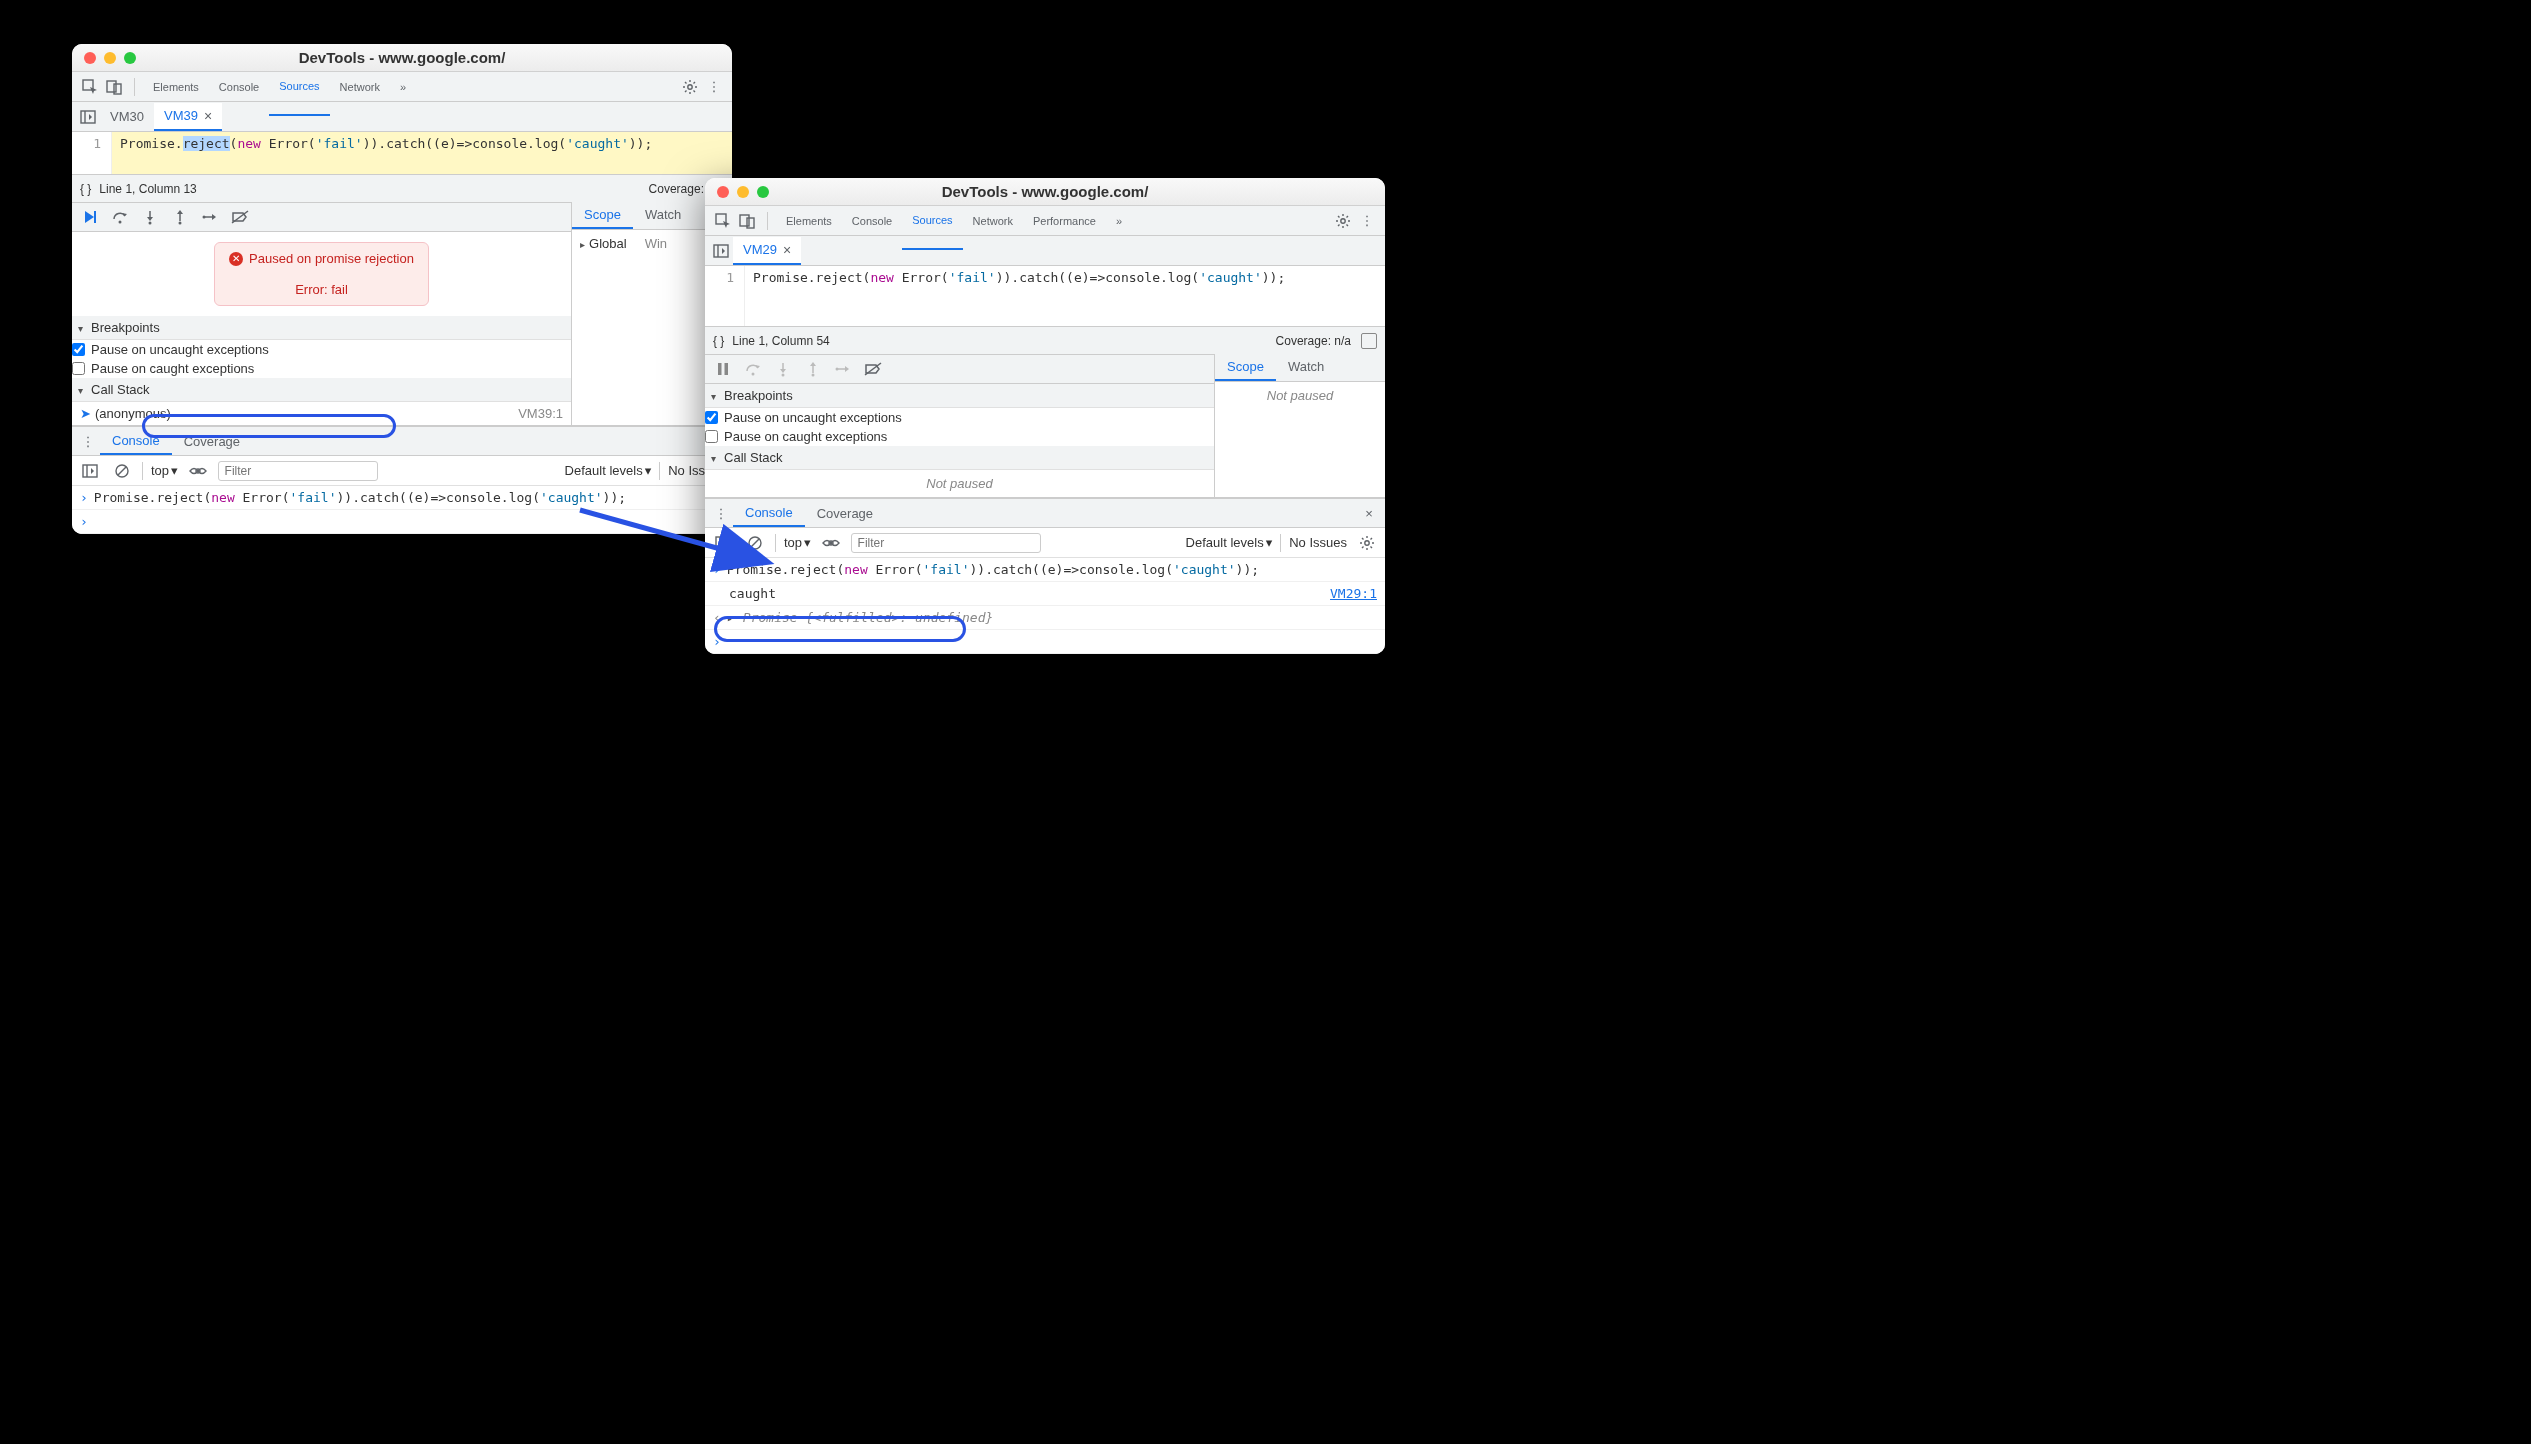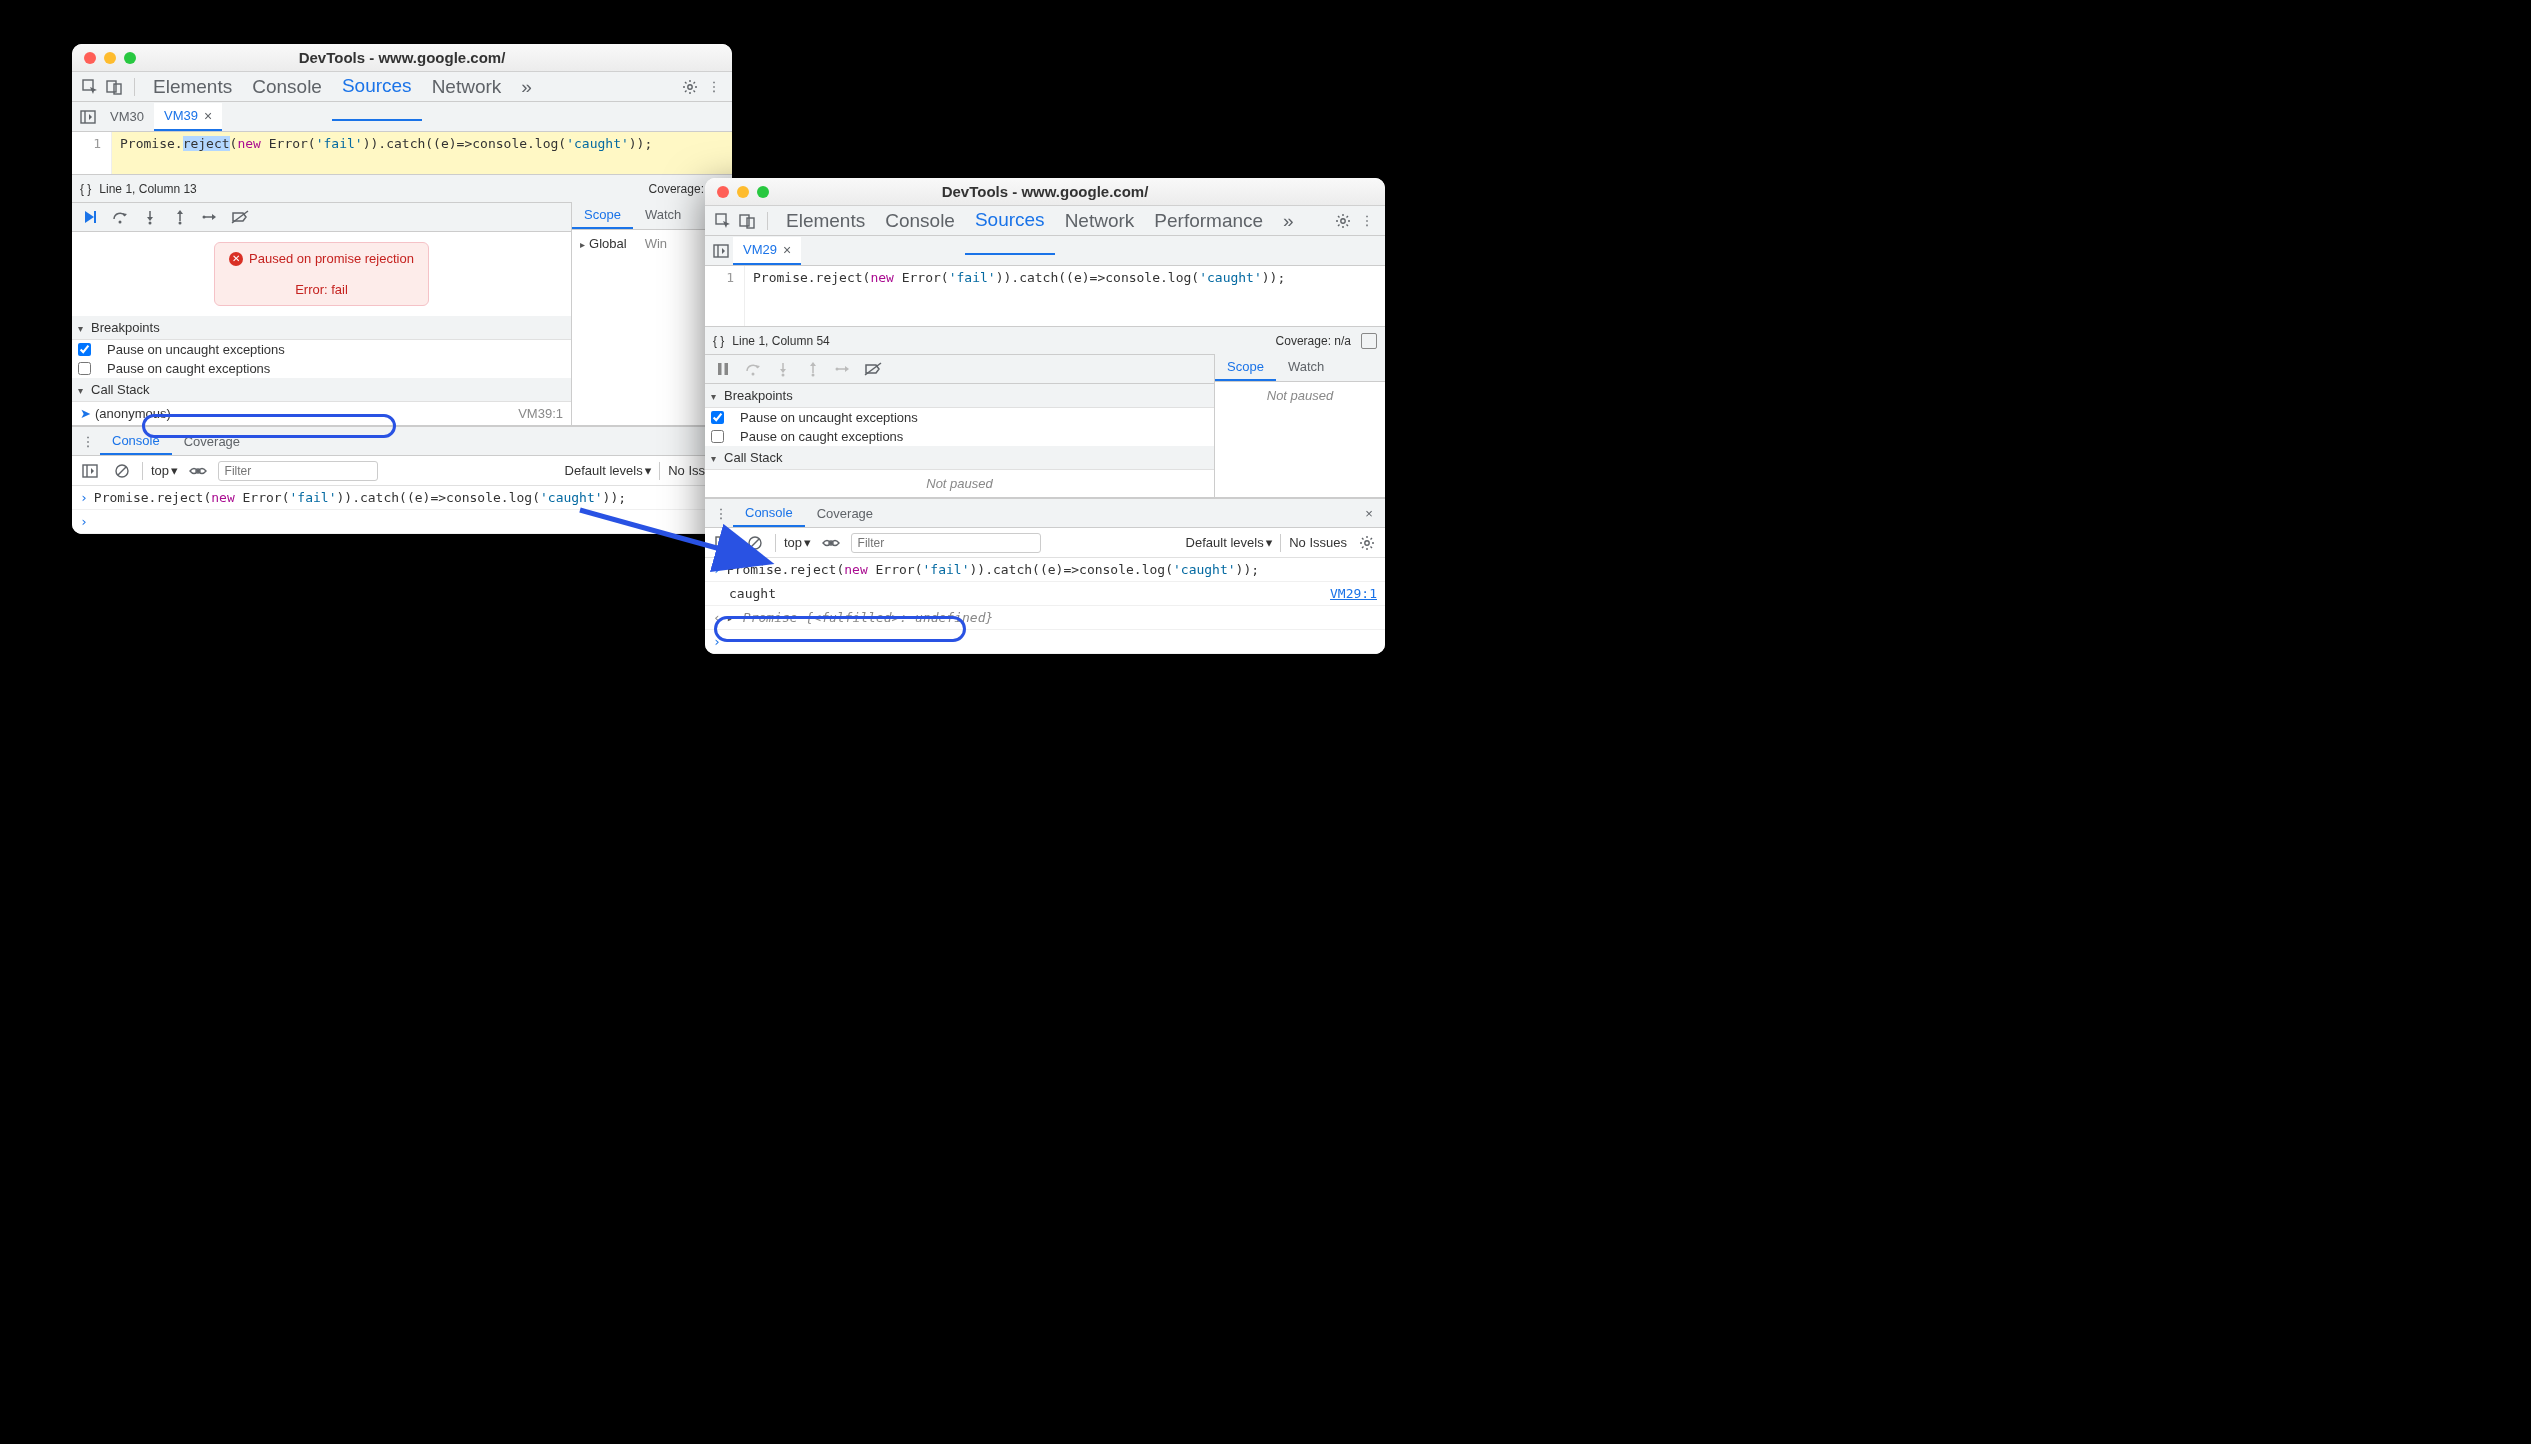--- a/index.html
+++ b/index.html
@@ -34,21 +34,21 @@
 .dot.red { background:#ff5f57; } .dot.yellow { background:#febc2e; } .dot.green { background:#28c840; }
 .title { position:absolute; left:50%; transform:translateX(-50%); font-weight:600; color:#333; font-size:15px; }
 .toolbar {
   display:flex; align-items:center; height:30px;
   border-bottom:1px solid #ccc; padding:0 6px; gap:0;
   background:#f1f3f4;
 }
 .toolbar .sep { width:1px; height:18px; background:#ccc; margin:0 8px; }
 .tb-icon { width:24px; height:24px; display:flex; align-items:center; justify-content:center; color:#5f6368; cursor:pointer; }
 .tab {
-  padding: 22px 10px; font-size: 19px; color:#5f6368; cursor:pointer;
+  padding: 22px 10px; font-size: 11px; color:#5f6368; cursor:pointer;
 }
 .tab.active { color:#1a73e8; border-bottom:2px solid #1a73e8; }
 .tabs-row { display:flex; align-items:center; border-bottom:1px solid #ccc; background:#f1f3f4; height:30px; padding-left:4px; }
 .subtab { padding:5px 10px; font-size:13px; color:#5f6368; cursor:pointer; display:flex; align-items:flex-start; gap:6px;}
 .subtab.active { color:#1a73e8; background:#fff; border-bottom:2px solid #1a73e8; }
 .close-x { color:#5f6368; font-size:14px; }
 .code-area { display:flex; font-family: Menlo, Consolas, monospace; font-size:13px; min-height:42px; background:#fff;}
 .gutter { width:40px; text-align:right; padding:4px 10px 4px 4px; color:#999; border-right:1px solid #eee; user-select:none;}
 .codeline { padding:4px 8px; white-space:pre; flex:1;}
 .codeline.hl { background:#fff8c5; }
@@ -68,21 +68,21 @@
 }
 .dbg-btn { width:24px; height:24px; display:flex; align-items:center; justify-content:center; color:#5f6368;}
 .dbg-btn.disabled { color:#bbb; }
 .panel-split { display:flex; border-bottom:1px solid #ccc;}
 .left-pane { flex: 0 0 500px; border-right:1px solid #ccc; }
 .right-pane { flex:1; }
 .section-hdr {
   display:flex; align-items:center; gap:4px; height:24px;
   background:#f1f3f4; padding:0 6px; font-size:13px; border-bottom:1px solid #e0e0e0;
 }
-.bp-row { display:flex; gap:16px; padding:2px 6px; font-size:13px; background:#fff;}
+.bp-row { display:flex; gap:6px; padding:2px 0; font-size:13px; background:#fff;}
 .bp-row input { margin:0; }
 .paused-box {
   background:#fdecea; border:1px solid #f5c2c7; border-radius:6px;
   margin:10px auto; padding:8px 14px; text-align:center; width:max-content;
   font-size:13px;
 }
 .paused-box .t1 { color:#c5221f; display:flex; align-items:center; gap:6px; justify-content:center;}
 .paused-box .t2 { color:#c5221f; font-family:Liberation Sans, sans-serif; margin-top:16px;}
 .callstack-item { display:flex; justify-content:space-between; align-items:center; padding:4px 8px; background:#fff;}
 .cs-ptr { color:#1a73e8; margin-right:4px;}

